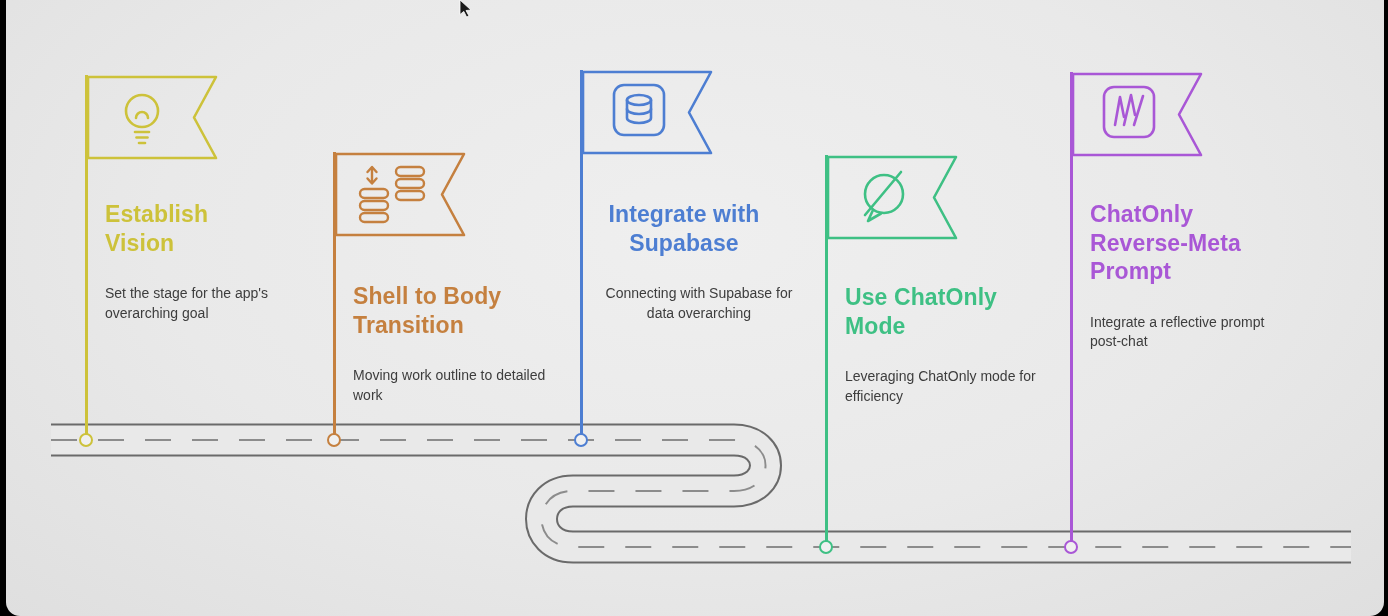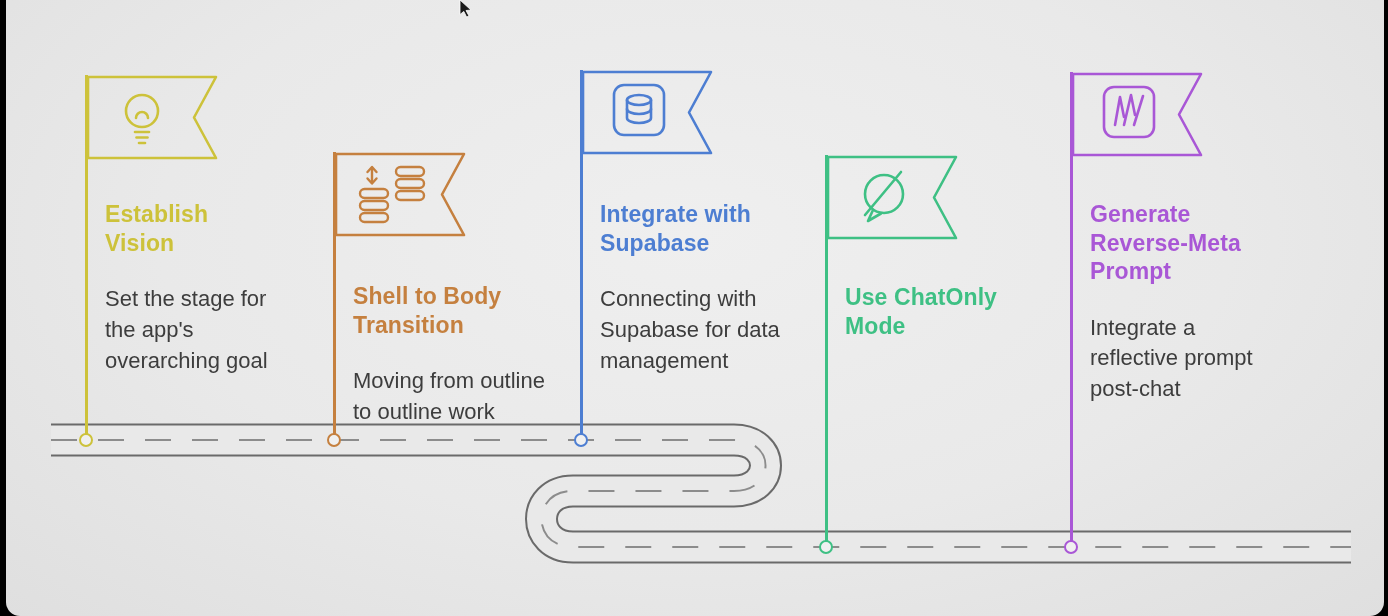--- a/index.html
+++ b/index.html
@@ -20,28 +20,28 @@
   .dot{
     position:absolute;left:-7px;top:calc(100% - 7px);
     width:14px;height:14px;border-radius:50%;
     border:2.6px solid currentColor;background:#f0f0f0;box-sizing:border-box;
   }
   .text{position:absolute;left:19px;width:205px;margin-top:20px;}
   .title{
     margin:0 0 27px 0;font-size:23px;font-weight:700;line-height:1.24;
     width:168px;color:currentColor;letter-spacing:0.1px;
   }
-  .desc{margin:0;font-size:22px;line-height:1.4;color:#3d3d3d;width:198px;}
+  .desc{margin:0;font-size:14px;line-height:1.4;color:#3d3d3d;width:198px;}
 
   .m1{left:80px;  top:75px;  height:365px;}
   .m1 .text{top:105px;}
   .m2{left:328px; top:152px; height:288px;}
   .m2 .text{top:110px;}
   .m3{left:575px; top:70px;  height:370px;}
-  .m3 .text{top:110px;}
+  .m3 .text{top:110px;text-align:center;}
   .m4{left:820px; top:155px; height:392px;}
   .m4 .text{top:108px;}
   .m5{left:1065px;top:72px;  height:475px;}
   .m5 .text{top:108px;}
 
   .cursor{position:absolute;left:452px;top:0;}
 </style>
 </head>
 <body>
 
@@ -84,72 +84,73 @@
         <rect x="26" y="61" width="28" height="9" rx="4.5"></rect>
         <path d="M38 30 L38 16"></path>
         <path d="M33.5 20 L38 15 L42.5 20"></path>
         <path d="M33.5 26.5 L38 31.5 L42.5 26.5"></path>
       </g>
     </svg>
     <div class="pole"></div>
     <div class="dot"></div>
     <div class="text">
       <h2 class="title">Shell to Body Transition</h2>
-      <p class="desc">Moving from outline to outline work</p>
+      <p class="desc">Moving work outline to detailed work</p>
     </div>
   </div>
 
   <div class="milestone m3" style="color: rgb(77, 126, 210);">
     <svg class="flag" width="132" height="85" viewBox="0 0 132 85">
       <polygon points="2,2 130,2 108,42.5 130,83 2,83" fill="none" stroke="currentColor" stroke-width="2.6" stroke-linejoin="round"></polygon>
       <g fill="none" stroke="currentColor" stroke-width="2.6" stroke-linecap="round">
         <rect x="33" y="15" width="50" height="50" rx="10"></rect>
         <ellipse cx="58" cy="30" rx="12" ry="5"></ellipse>
         <path d="M46 30 V48 a12 5 0 0 0 24 0 V30"></path>
         <path d="M46 39 a12 5 0 0 0 24 0"></path>
       </g>
     </svg>
     <div class="pole"></div>
     <div class="dot"></div>
     <div class="text">
       <h2 class="title">Integrate with Supabase</h2>
-      <p class="desc">Connecting with Supabase for data management</p>
+      <p class="desc">Connecting with Supabase for data overarching</p>
     </div>
   </div>
 
   <div class="milestone m4" style="color: rgb(62, 192, 132);">
     <svg class="flag" width="132" height="85" viewBox="0 0 132 85">
       <polygon points="2,2 130,2 108,42.5 130,83 2,83" fill="none" stroke="currentColor" stroke-width="2.6" stroke-linejoin="round"></polygon>
       <g fill="none" stroke="currentColor" stroke-width="2.6" stroke-linecap="round" stroke-linejoin="round">
         <circle cx="58" cy="39" r="19"></circle>
         <path d="M47 55 L42 66 L55 58.5"></path>
         <line x1="75" y1="17" x2="39" y2="60"></line>
       </g>
     </svg>
     <div class="pole"></div>
     <div class="dot"></div>
     <div class="text">
       <h2 class="title">Use ChatOnly Mode</h2>
+      <p class="desc">Leveraging ChatOnly mode for efficiency</p>
     </div>
   </div>
 
   <div class="milestone m5" style="color: rgb(169, 87, 214);">
     <svg class="flag" width="132" height="85" viewBox="0 0 132 85">
       <polygon points="2,2 130,2 108,42.5 130,83 2,83" fill="none" stroke="currentColor" stroke-width="2.6" stroke-linejoin="round"></polygon>
       <g fill="none" stroke="currentColor" stroke-width="2.6" stroke-linecap="round" stroke-linejoin="round">
         <rect x="33" y="15" width="50" height="50" rx="10"></rect>
         <path d="M44 53 L49 25 L53 45"></path>
         <path d="M53 53 L60 23 L64 43"></path>
         <path d="M63 53 L72 24"></path>
       </g>
     </svg>
     <div class="pole"></div>
     <div class="dot"></div>
     <div class="text">
-      <h2 class="title">Generate Reverse-Meta Prompt</h2>
+      <h2 class="title">ChatOnly Reverse-Meta Prompt</h2>
       <p class="desc">Integrate a reflective prompt post-chat</p>
     </div>
   </div>
 
   <svg class="cursor" width="16" height="18" viewBox="0 0 16 18">
     <polygon points="2,0 13,10 8,10.5 11,16 8.6,17 5.8,11.4 2,14.5" fill="#1a1a1a" stroke="#ffffff" stroke-width="0.8"></polygon>
   </svg>
 
 </div>
 

